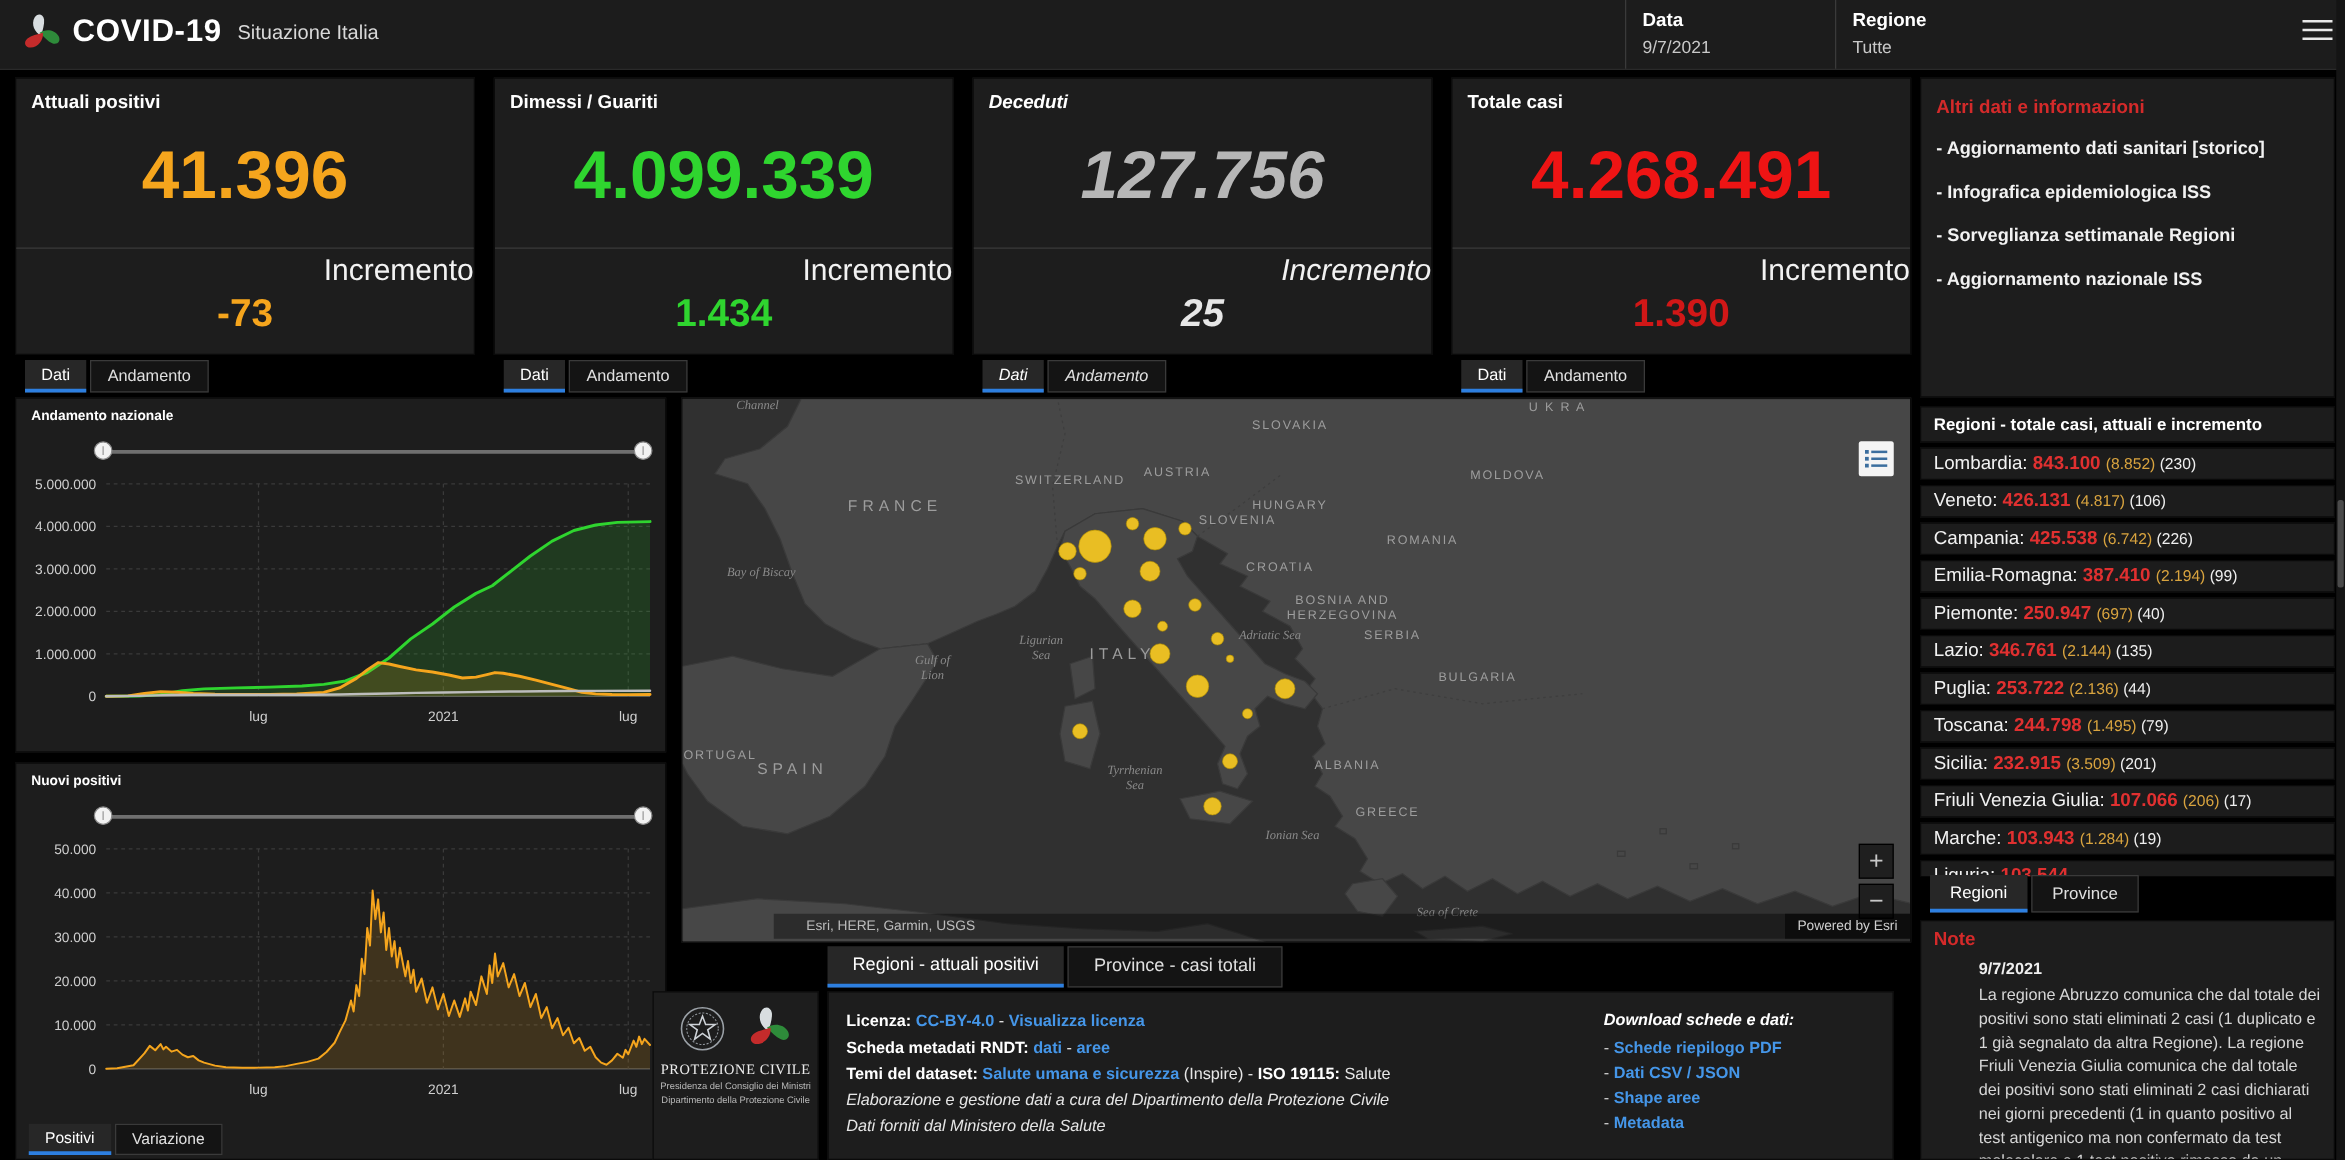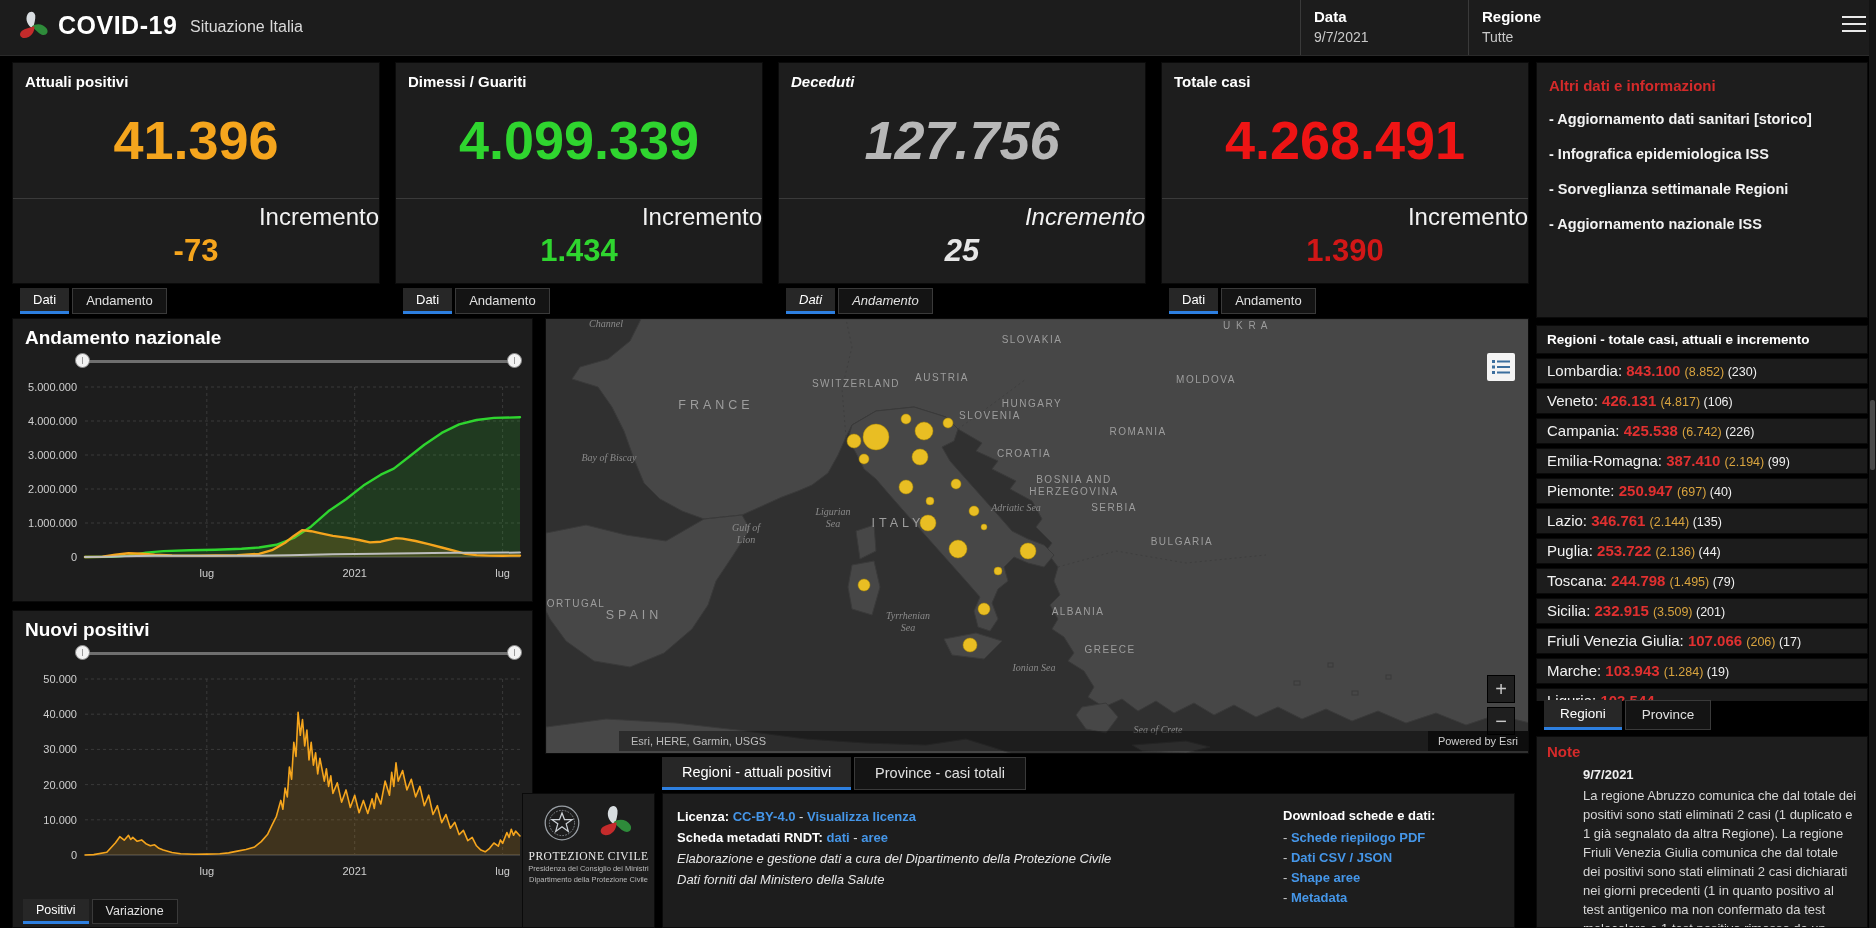--- a/index.html
+++ b/index.html
@@ -28,21 +28,21 @@
   .inc-value{text-align:center;font-size:31px;font-weight:700;margin-top:2px;}
   .tabs{position:absolute;top:226px;left:8px;display:flex;}
   .tab{font-size:13px;padding:4px 13px;cursor:pointer;}
   .tab.active{background:#272727;color:#fff;border-bottom:3px solid #2d7fe0;}
   .tab.inactive{background:#141414;color:#e0e0e0;border:1px solid #3a3a3a;margin-left:3px;}
 
   
   .chart-panel{left:12px;width:521px;}
   #panel-a{top:318px;height:284px;}
   #panel-b{top:610px;height:318px;}
-  .panel-title{position:absolute;left:12px;top:8px;font-size:19px;font-weight:700;}
+  .panel-title{position:absolute;left:12px;top:8px;font-size:11px;font-weight:700;}
   .slider{position:absolute;left:64px;right:12px;top:34px;height:16px;}
   .slider .track{position:absolute;left:6px;right:6px;top:7px;height:3px;background:#6f6f6f;}
   .slider .handle{position:absolute;top:0;width:15px;height:15px;border-radius:50%;background:#f2f2f2;border:1px solid #8a8a8a;box-sizing:border-box;cursor:pointer;}
   .slider .handle.l{left:-2px;} .slider .handle.r{right:-2px;}
   .slider .handle:after{content:"";position:absolute;left:6px;top:3px;width:1px;height:7px;background:#9a9a9a;}
   .chart-svg{position:absolute;left:2px;}
   #chart-a{top:58px;} #chart-b{top:58px;}
   .grid{stroke:#3a3a3a;stroke-dasharray:3,3;stroke-width:1;}
   .grid.solid{stroke:#5a5a5a;stroke-dasharray:none;}
   .axis-label{fill:#cfcfcf;font-size:11px;font-family:"Liberation Sans",sans-serif;}
@@ -52,40 +52,40 @@
 
   
   .map{position:absolute;left:545px;top:318px;width:984px;height:436px;background:#303030;overflow:hidden;border:1px solid #0a0a0a;box-sizing:border-box;}
   .country-label{fill:#9d9d9d;font-size:10px;letter-spacing:1.5px;font-family:"Liberation Sans",sans-serif;text-anchor:middle;}
   .country-label.lg{font-size:12.5px;letter-spacing:4px;}
   .sea-label{fill:#8a8a8a;font-size:10px;font-style:italic;font-family:"Liberation Serif",serif;text-anchor:middle;}
   .region-dot{fill:#f2c522;fill-opacity:.95;stroke:#b08d00;stroke-width:.5;cursor:pointer;}
   .layers-btn{position:absolute;right:13px;top:34px;width:28px;height:28px;background:#f4f4f4;border-radius:2px;cursor:pointer;display:flex;align-items:center;justify-content:center;}
   .zoom-btn{position:absolute;right:13px;width:28px;height:28px;background:#1f1f1f;border:1px solid #000;color:#c8c8c8;font-size:20px;line-height:26px;text-align:center;cursor:pointer;box-sizing:border-box;}
   .zoom-in{top:356px;} .zoom-out{top:388px;}
-  .attrib{position:absolute;left:73px;right:0;bottom:2px;height:20px;background:rgba(0,0,0,.38);font-size:11px;color:#bdbdbd;line-height:20px;padding-left:12px;}
+  .attrib{position:absolute;left:73px;right:0;bottom:2px;height:20px;background:rgba(0,0,0,.38);font-size:11px;color:#bdbdbd;line-height:20px;padding-left:26px;}
   .powered{position:absolute;right:0;bottom:2px;height:20px;background:rgba(0,0,0,.55);font-size:11px;color:#cfcfcf;line-height:20px;padding:0 10px;}
 
   .map-tabs{position:absolute;left:662px;top:757px;display:flex;}
   .map-tabs .tab{font-size:14.5px;padding:7px 20px;}
 
   
   .logo-panel{left:522px;top:793px;width:133px;height:135px;text-align:center;}
   .logo-row{margin-top:8px;}
   .logo-row svg{vertical-align:middle;margin:0 3px;}
   .pc-name{font-family:"Liberation Serif",serif;font-size:11.5px;letter-spacing:.5px;color:#ececec;margin-top:6px;}
   .pc-sub{font-size:7.5px;color:#b9b9b9;margin-top:2px;line-height:9px;}
   .license-panel{left:662px;top:793px;width:853px;height:135px;}
   .lic-lines{position:absolute;left:14px;top:12px;width:560px;font-size:13px;line-height:21px;}
   .seg-b{font-weight:700;color:#fff;}
   .seg-p{color:#e6e6e6;}
   .seg-l{color:#4596e8;font-weight:700;cursor:pointer;}
   .seg-i{font-style:italic;color:#e6e6e6;}
   .download-col{position:absolute;left:620px;top:12px;width:225px;font-size:13px;line-height:20px;}
-  .dl-title{font-weight:700;color:#fff;margin-bottom:2px;}
+  .dl-title{font-weight:700;color:#fff;margin-bottom:2px;font-style:italic;}
   .dl-link{color:#4596e8;font-weight:700;cursor:pointer;}
   .dl-dash{color:#cfcfcf;}
 
   
   .altri{left:1536px;top:62px;width:332px;height:256px;padding:14px 14px 0 12px;}
   .altri-title{color:#d42a2a;font-weight:700;font-size:15px;}
   .altri-link{font-size:14.5px;font-weight:700;color:#f2f2f2;margin-top:16px;line-height:19px;cursor:pointer;}
   .regions-wrap{position:absolute;left:1536px;top:325px;width:332px;height:376px;overflow:hidden;}
   .regions-header{background:#1c1c1c;border:1px solid #0a0a0a;box-sizing:border-box;font-size:13.5px;font-weight:700;padding:6px 10px;margin-bottom:4px;}
   .region-row{box-sizing:border-box;height:26px;margin-bottom:4px;background:#1c1c1c;border:1px solid #0a0a0a;padding:3px 10px;font-size:15px;line-height:18px;white-space:nowrap;overflow:hidden;cursor:pointer;}
@@ -389,20 +389,21 @@
     </div>
     <div class="pc-name">PROTEZIONE CIVILE</div>
     <div class="pc-sub">Presidenza del Consiglio dei Ministri</div>
     <div class="pc-sub">Dipartimento della Protezione Civile</div>
   </div>
 
   <div class="panel license-panel">
     <div class="lic-lines" id="lic-lines">
         <div class="lic-line"><span class="seg-b">Licenza: </span><span class="seg-l">CC-BY-4.0</span><span class="seg-p"> - </span><span class="seg-l">Visualizza licenza</span></div>
         <div class="lic-line"><span class="seg-b">Scheda metadati RNDT: </span><span class="seg-l">dati</span><span class="seg-p"> - </span><span class="seg-l">aree</span></div>
+        <div class="lic-line"><span class="seg-b">Temi del dataset: </span><span class="seg-l">Salute umana e sicurezza</span><span class="seg-p"> (Inspire) - </span><span class="seg-b">ISO 19115:</span><span class="seg-p"> Salute</span></div>
         <div class="lic-line"><span class="seg-i">Elaborazione e gestione dati a cura del Dipartimento della Protezione Civile</span></div>
         <div class="lic-line"><span class="seg-i">Dati forniti dal Ministero della Salute</span></div>
       </div>
     <div class="download-col">
       <div class="dl-title">Download schede e dati:</div>
       <div id="dl-links">
           <div class="dl-row"><span class="dl-dash">- </span><span class="dl-link">Schede riepilogo PDF</span></div>
           <div class="dl-row"><span class="dl-dash">- </span><span class="dl-link">Dati CSV / JSON</span></div>
           <div class="dl-row"><span class="dl-dash">- </span><span class="dl-link">Shape aree</span></div>
           <div class="dl-row"><span class="dl-dash">- </span><span class="dl-link">Metadata</span></div>

